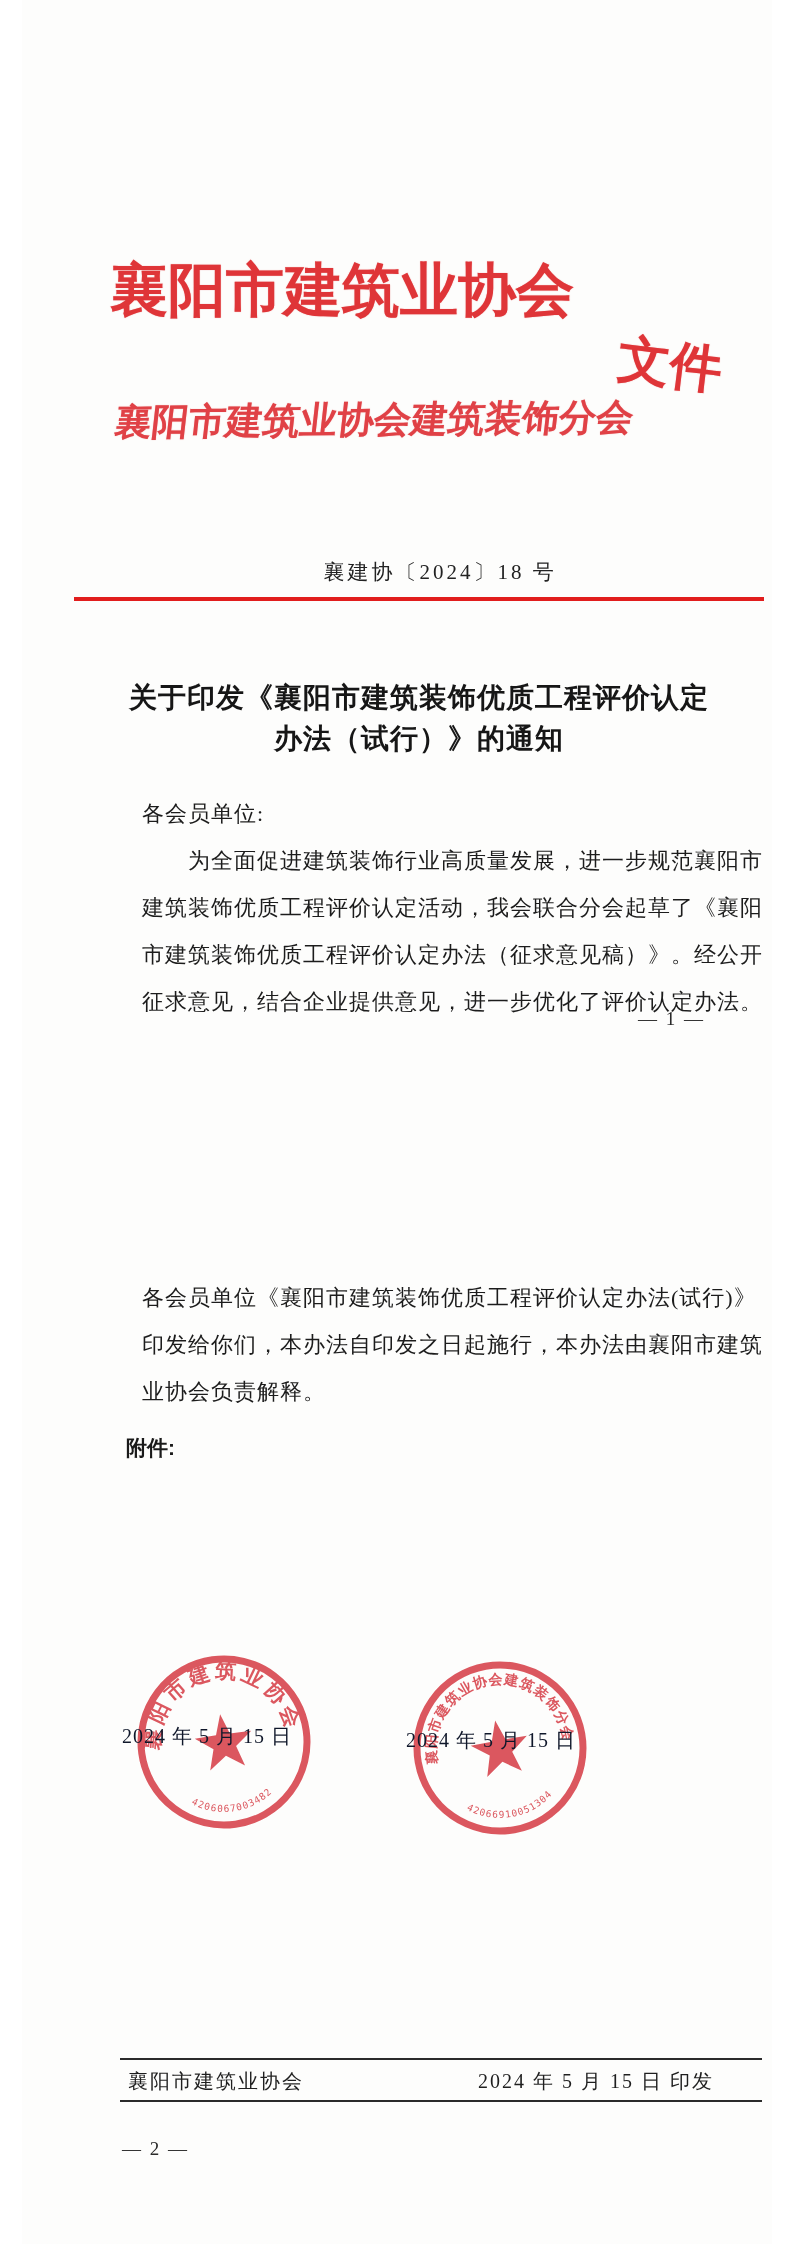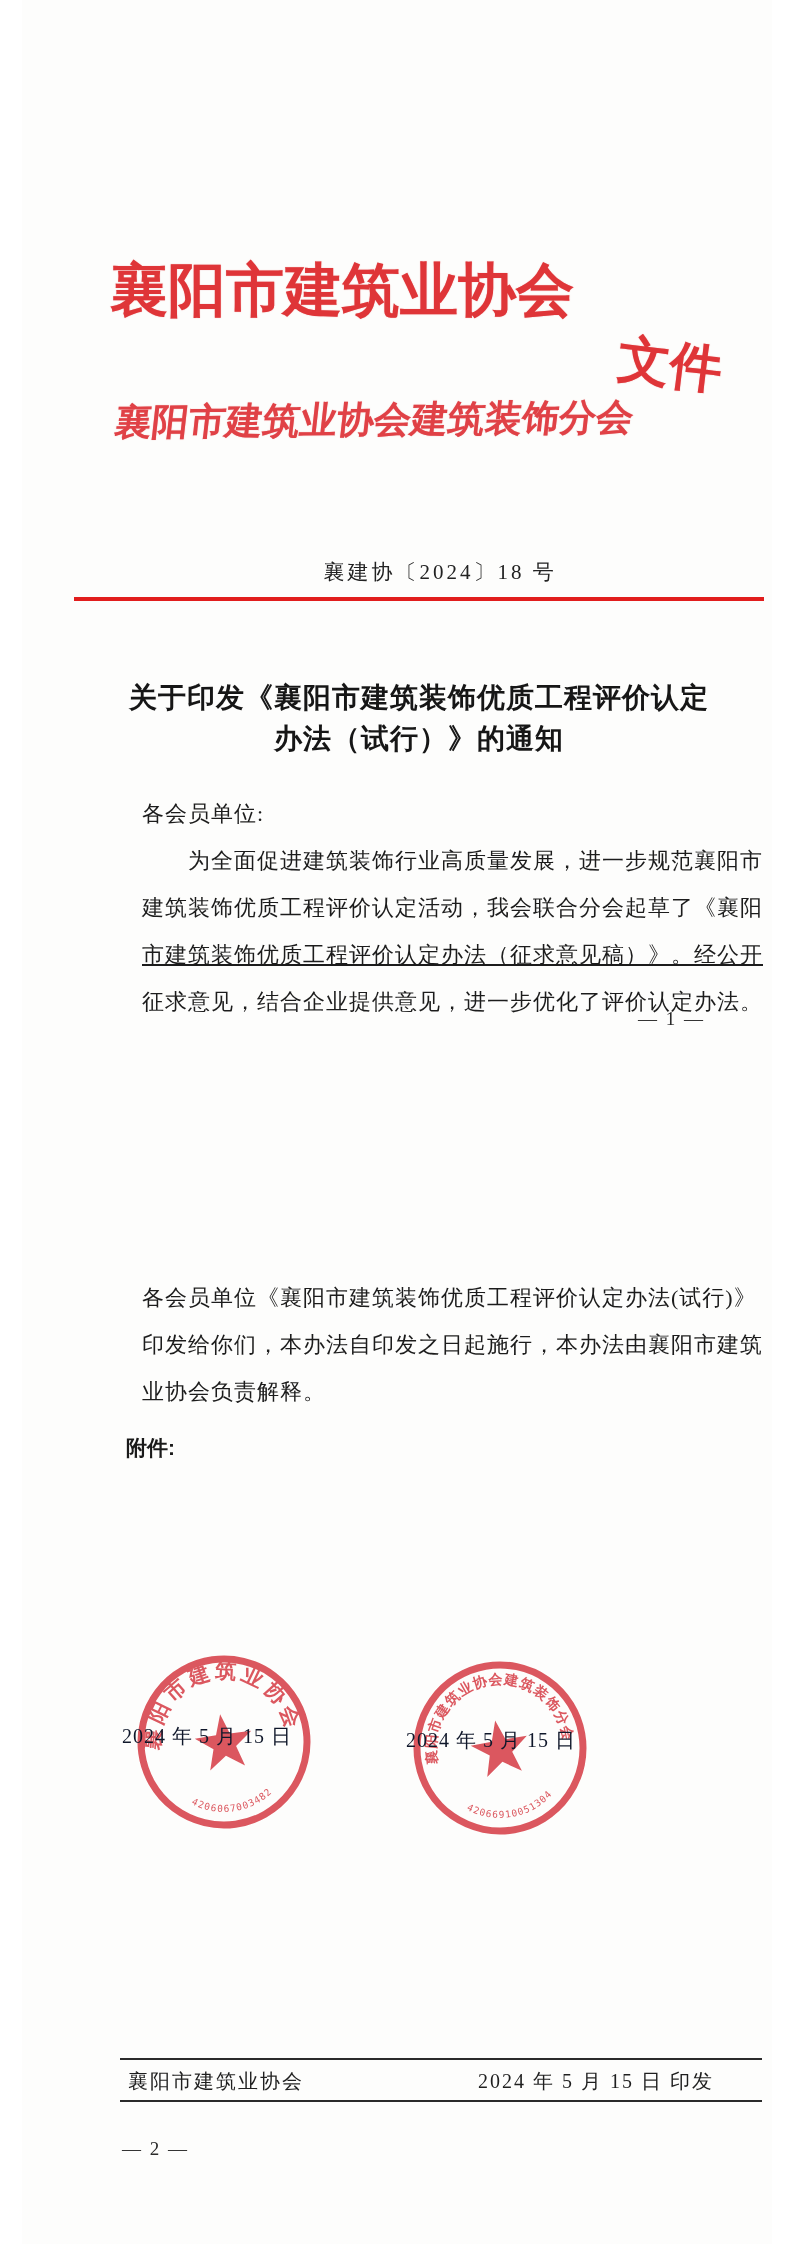--- a/index.html
+++ b/index.html
@@ -49,21 +49,21 @@
   .title2{top:720px;}
   
   .body-line{
     position:absolute;left:104px;width:600px;
     font-size:22px;letter-spacing:1px;color:#1c1c1c;white-space:nowrap;margin-left:16px;
   }
   .indent{padding-left:46px;}
   .salutation{top:799px;}
   .p1l0{top:846px;}
   .p1l1{top:893px;}
-  .p1l2{top:940px;text-decoration:underline;}
+  .p1l2{top:940px;}
   .p1l3{top:987px;}
   .marker1{
     position:absolute;left:616px;top:1008px;font-size:19px;
     letter-spacing:2px;color:#2a2a2a;white-space:nowrap;
   }
   .p2l0{top:1283px;}
   .p2l1{top:1330px;}
   .p2l2{top:1377px;}
   .attach-label{
     position:absolute;left:104px;top:1434px;

